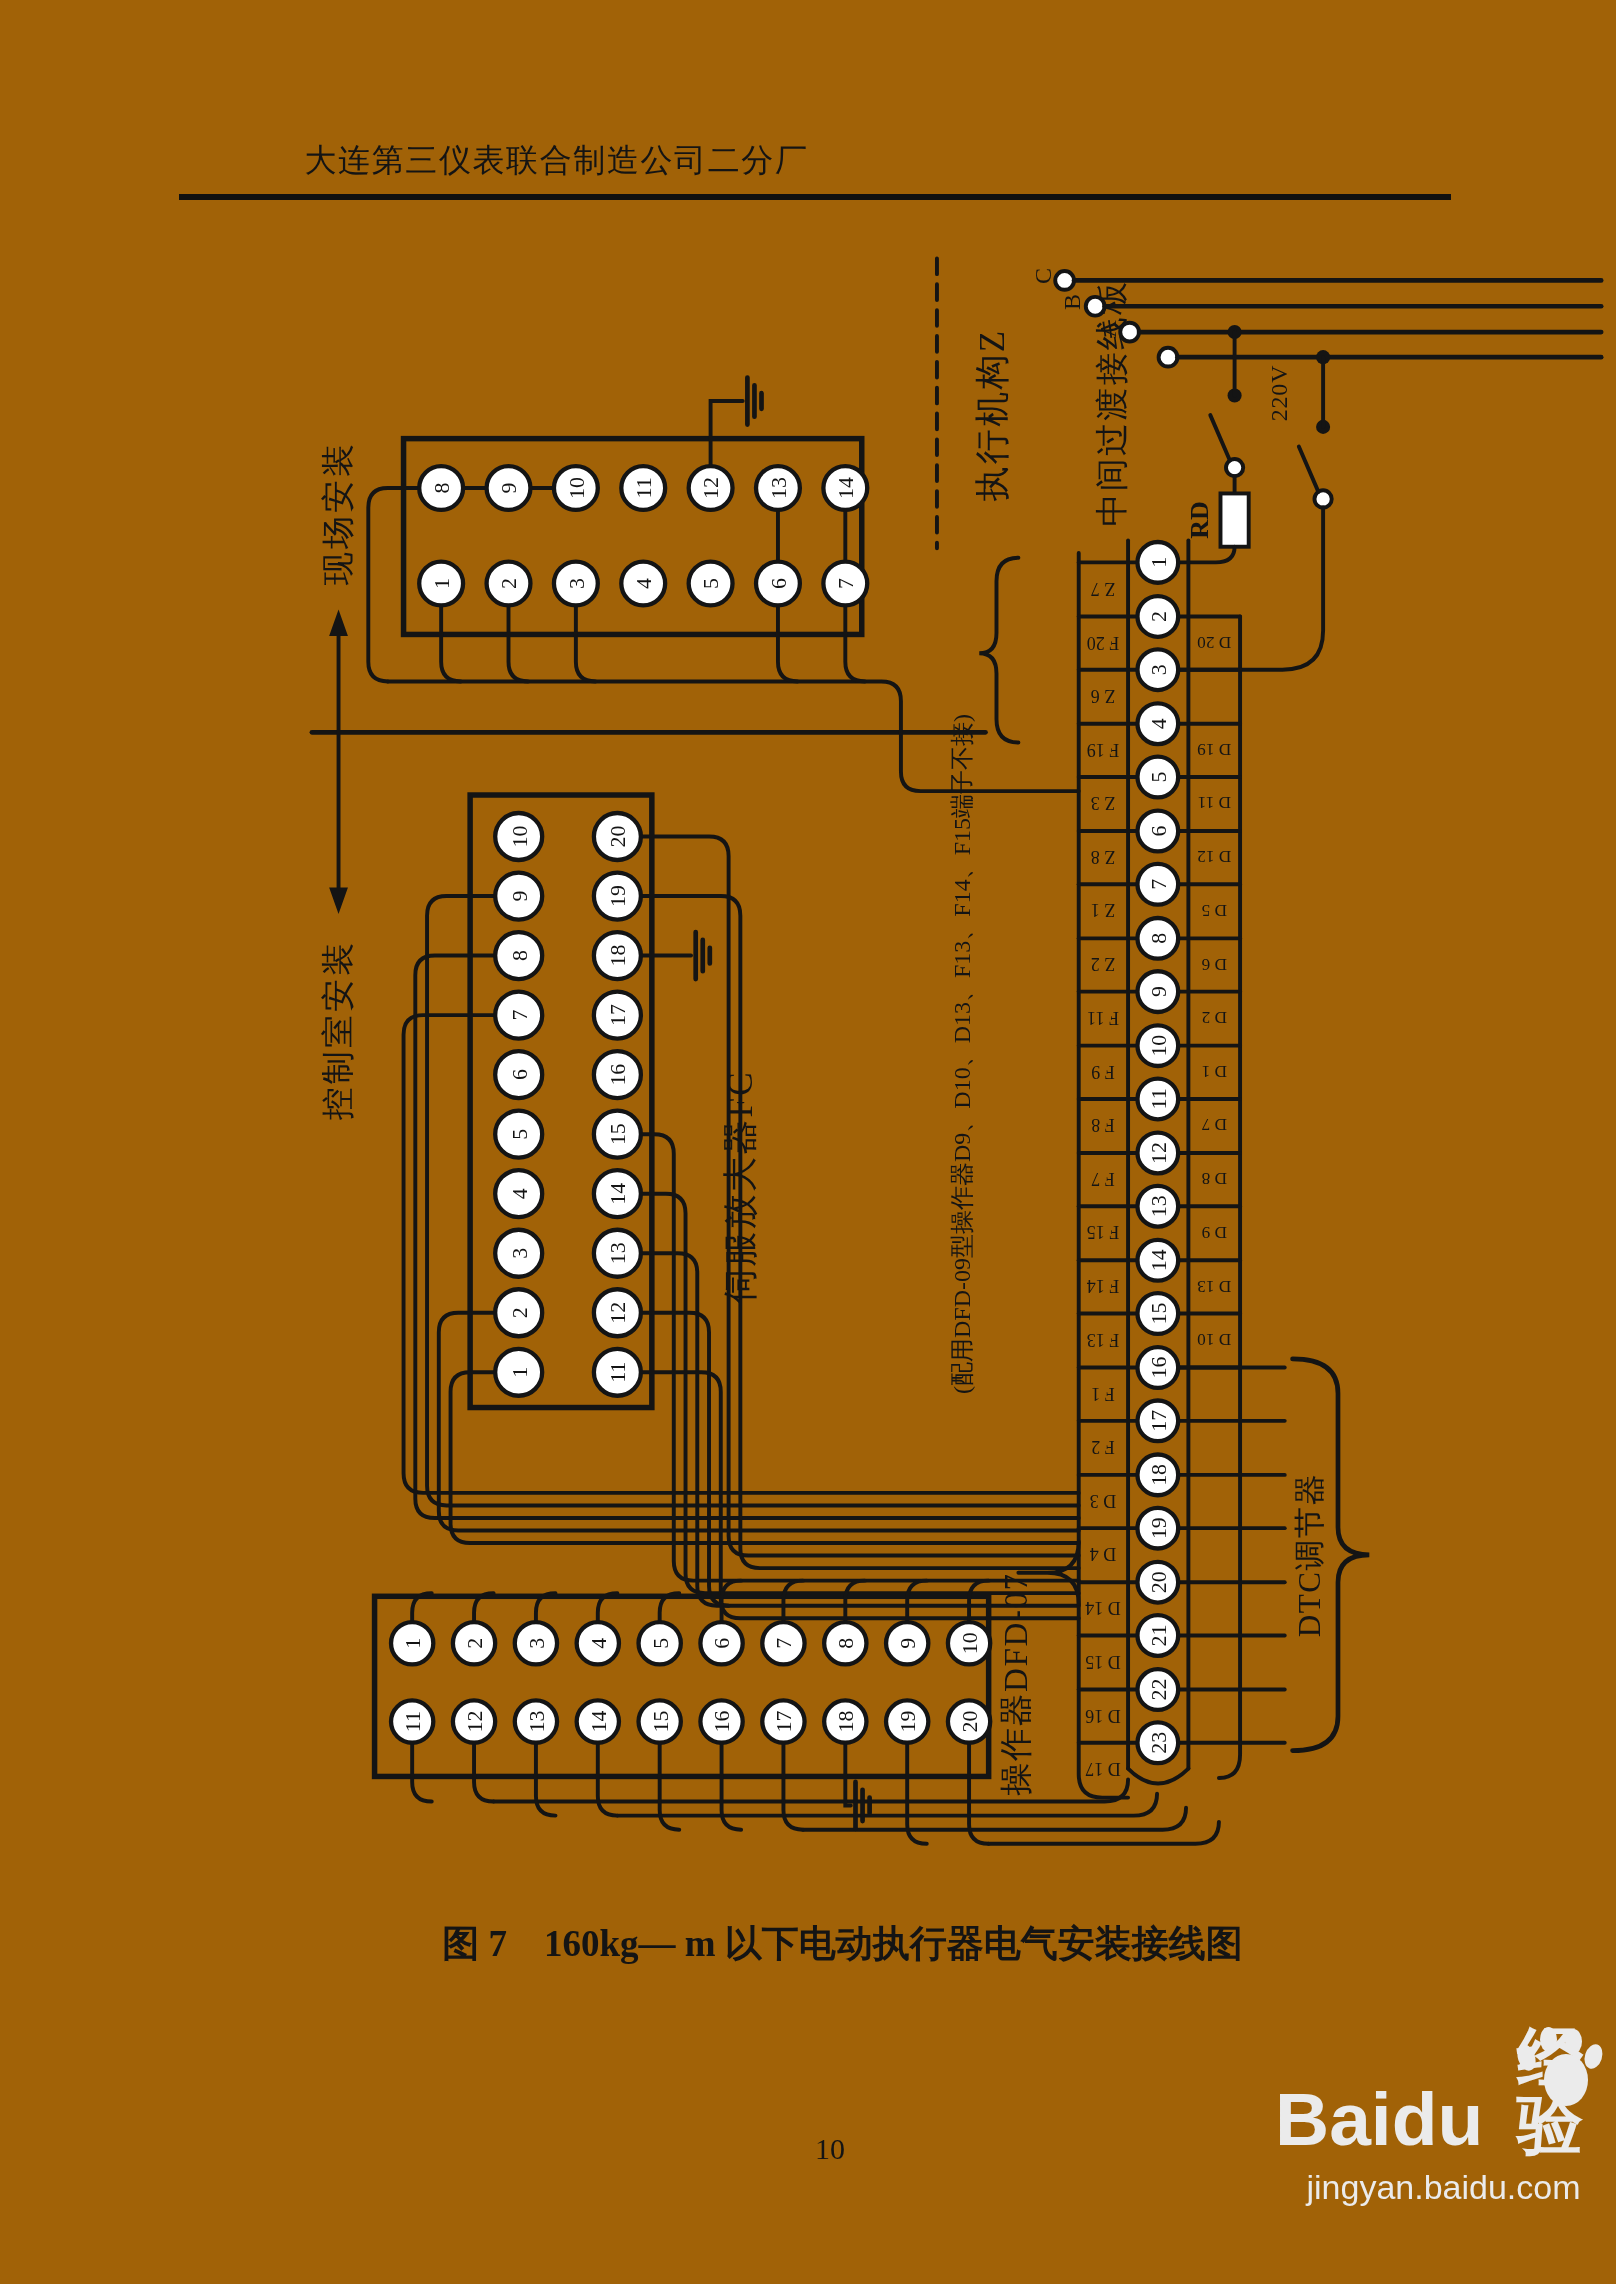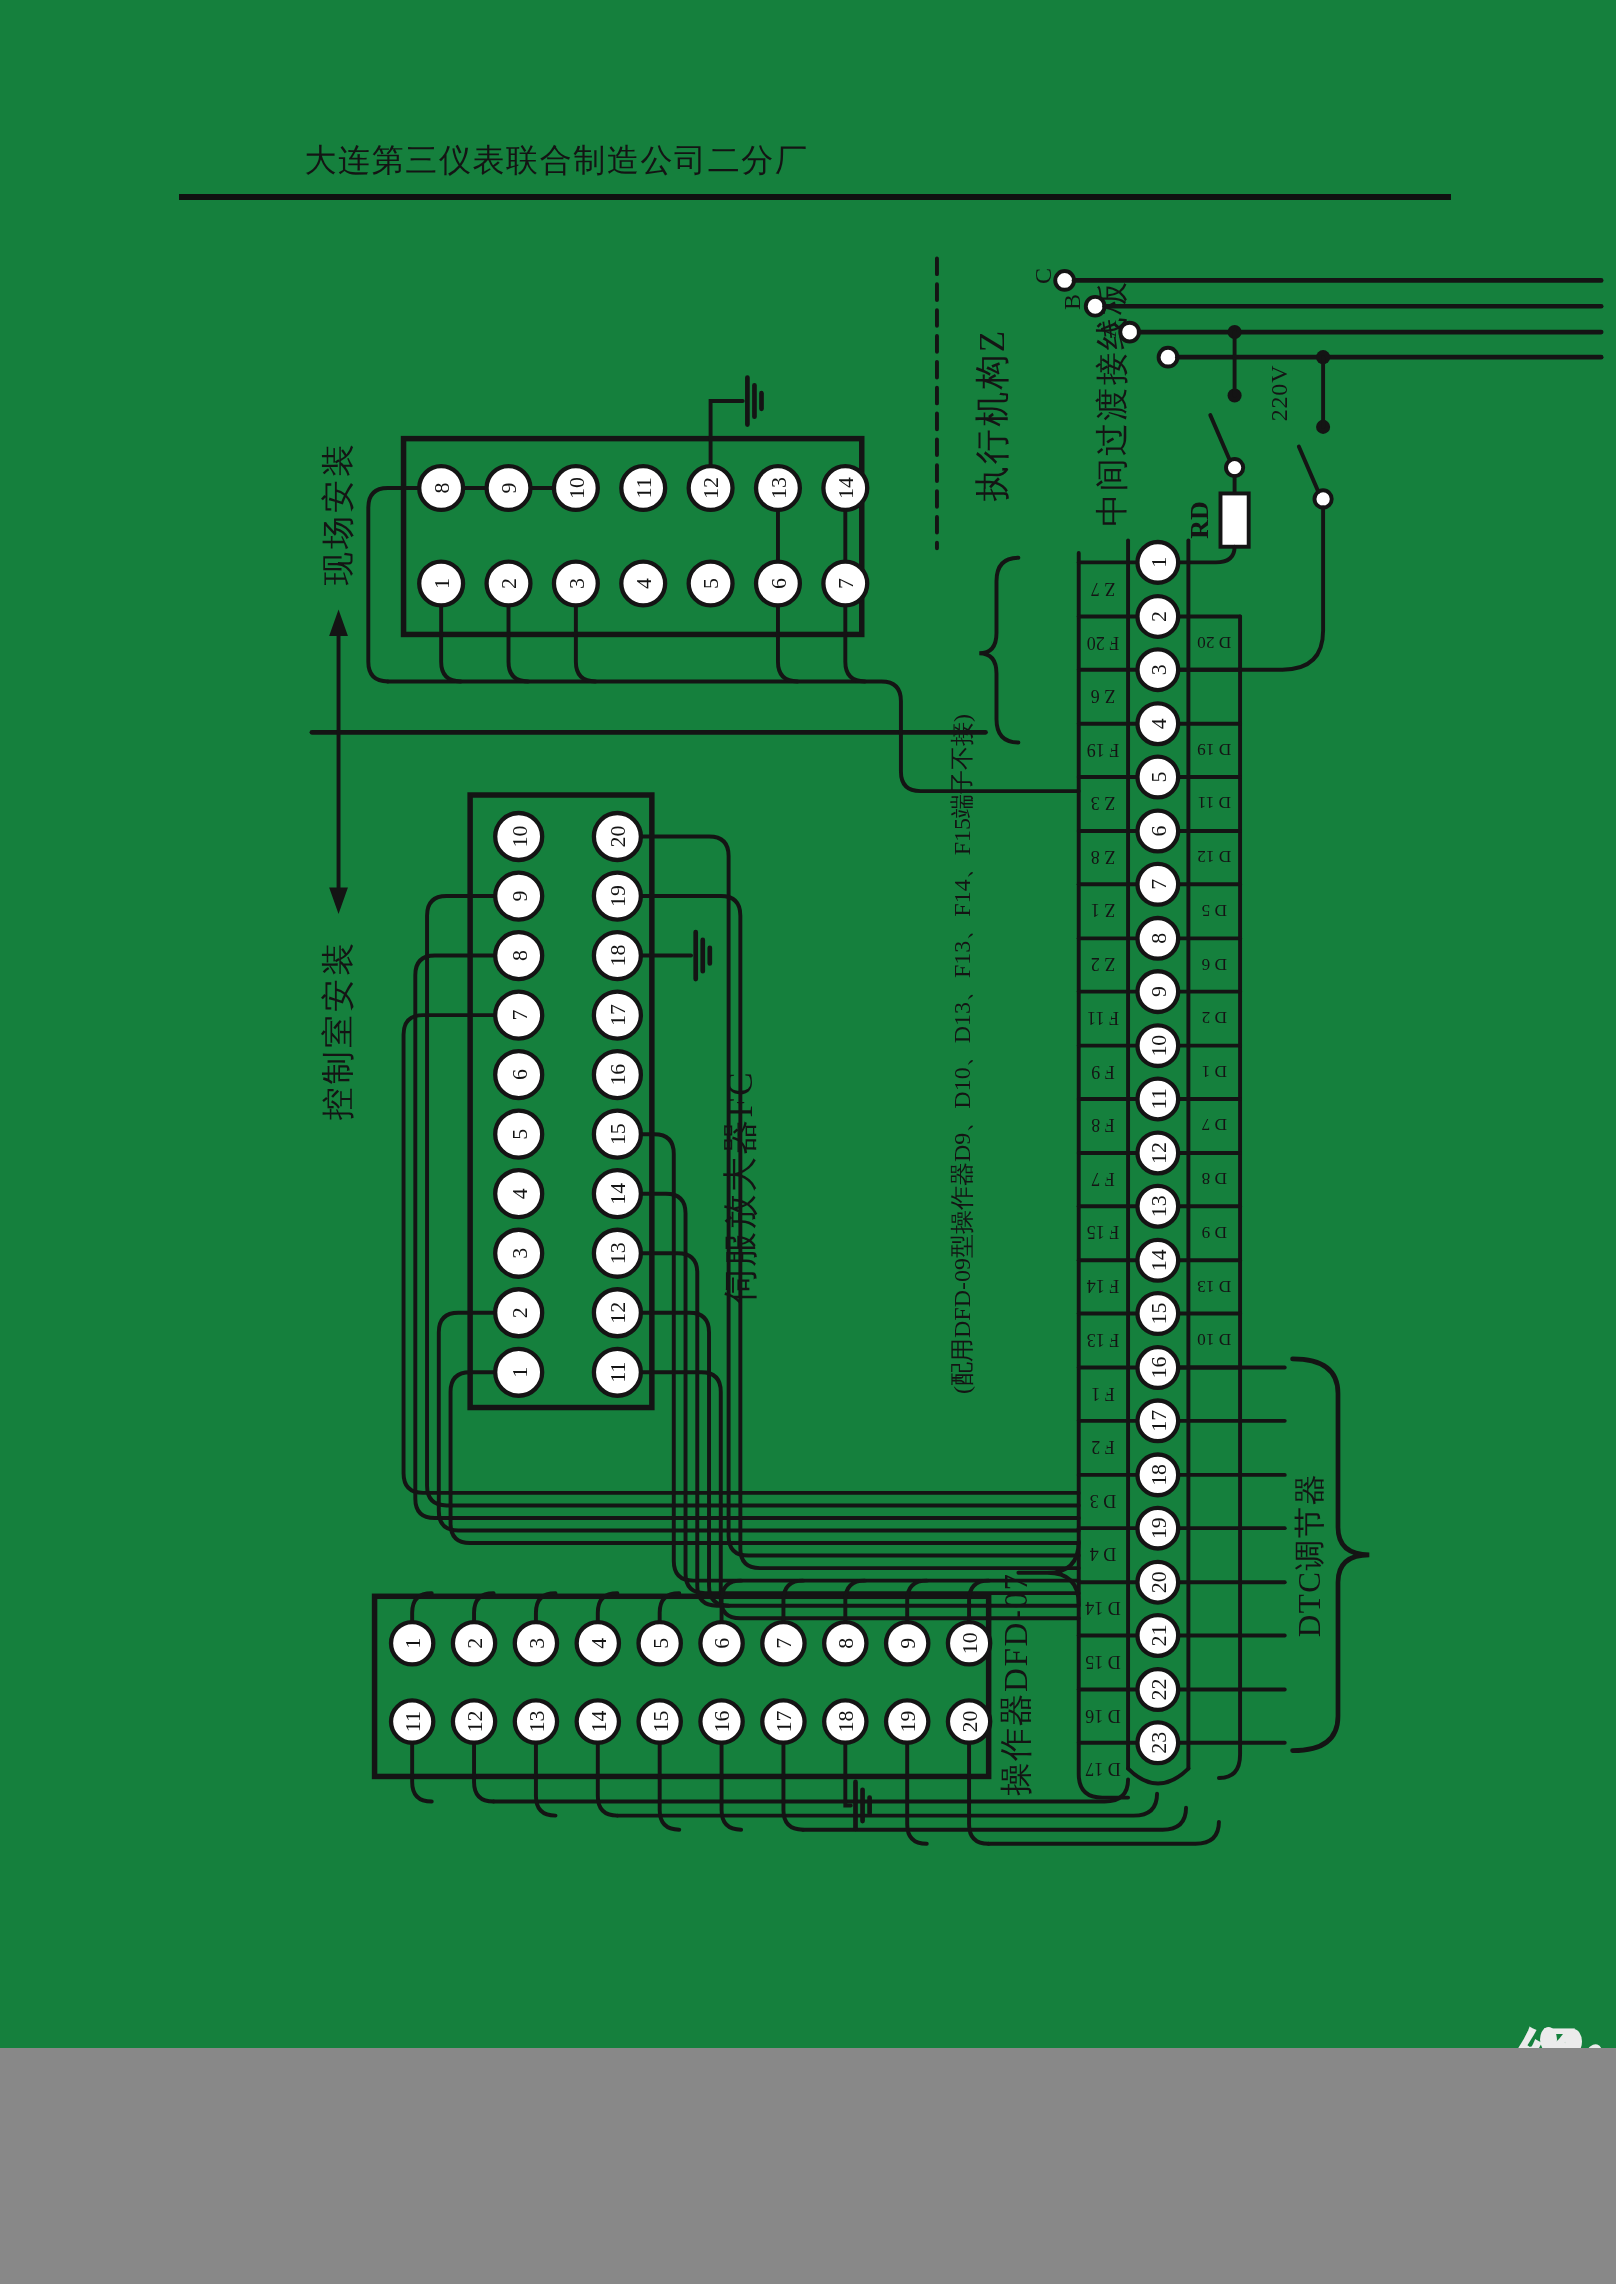--- a/index.html
+++ b/index.html
@@ -1,16 +1,16 @@
 <!DOCTYPE html>
 <html style="font-size:12.5px"><head>
 <meta charset="utf-8">
 <style>
   html,body{margin:0;padding:0;background:#888;}
-  .page{position:relative;width:1617px;height:2048px;background:#15803d;overflow:hidden;
+  .page{position:relative;width:1617px;height:2284px;background:#a16207;overflow:hidden;
         font-family:"Liberation Serif","DejaVu Serif",serif;color:#141414;}
   .hdr{position:absolute;left:243px;top:139px;width:627px;text-align:center;
        font-size:32px;letter-spacing:1.6px;white-space:nowrap;}
   .rule{position:absolute;left:179px;top:194px;width:1272px;height:5.5px;background:#101010;}
   .vlab{position:absolute;white-space:nowrap;transform:translate(-50%,-50%) rotate(-90deg);}
   .caption{position:absolute;left:298px;top:1919px;width:1089px;text-align:center;
            font-size:37px;font-weight:bold;white-space:nowrap;}
   .pagenum{position:absolute;left:783px;top:2132px;width:94px;text-align:center;font-size:30px;}
   .wm{position:absolute;left:1275px;top:2025px;width:337px;color:#ebebeb;
       font-family:"Liberation Sans","DejaVu Sans",sans-serif;text-align:center;}
@@ -398,20 +398,21 @@
         <text transform="translate(1000,2198) rotate(-90)" y="10.08" text-anchor="middle" font-size="28" fill="#141414" stroke="none">17</text>
         <circle cx="1079" cy="2198" r="27" stroke="#141414" stroke-width="5.5" fill="#fff"></circle>
         <text transform="translate(1079,2198) rotate(-90)" y="10.08" text-anchor="middle" font-size="28" fill="#141414" stroke="none">18</text>
         <circle cx="1158" cy="2198" r="27" stroke="#141414" stroke-width="5.5" fill="#fff"></circle>
         <text transform="translate(1158,2198) rotate(-90)" y="10.08" text-anchor="middle" font-size="28" fill="#141414" stroke="none">19</text>
         <circle cx="1237" cy="2198" r="27" stroke="#141414" stroke-width="5.5" fill="#fff"></circle>
         <text transform="translate(1237,2198) rotate(-90)" y="10.08" text-anchor="middle" font-size="28" fill="#141414" stroke="none">20</text>
       </g>
   </svg>
 
+  <div class="caption">图 7　160kg— m 以下电动执行器电气安装接线图</div>
   <div class="pagenum">10</div>
 
   <div class="wm">
     <div class="wm-row">
       <span class="wm-baidu">Baidu</span>
       <span class="wm-jy">经验</span>
     </div>
     <div class="wm-url">jingyan.baidu.com</div>
   </div>
   <div class="paw">

